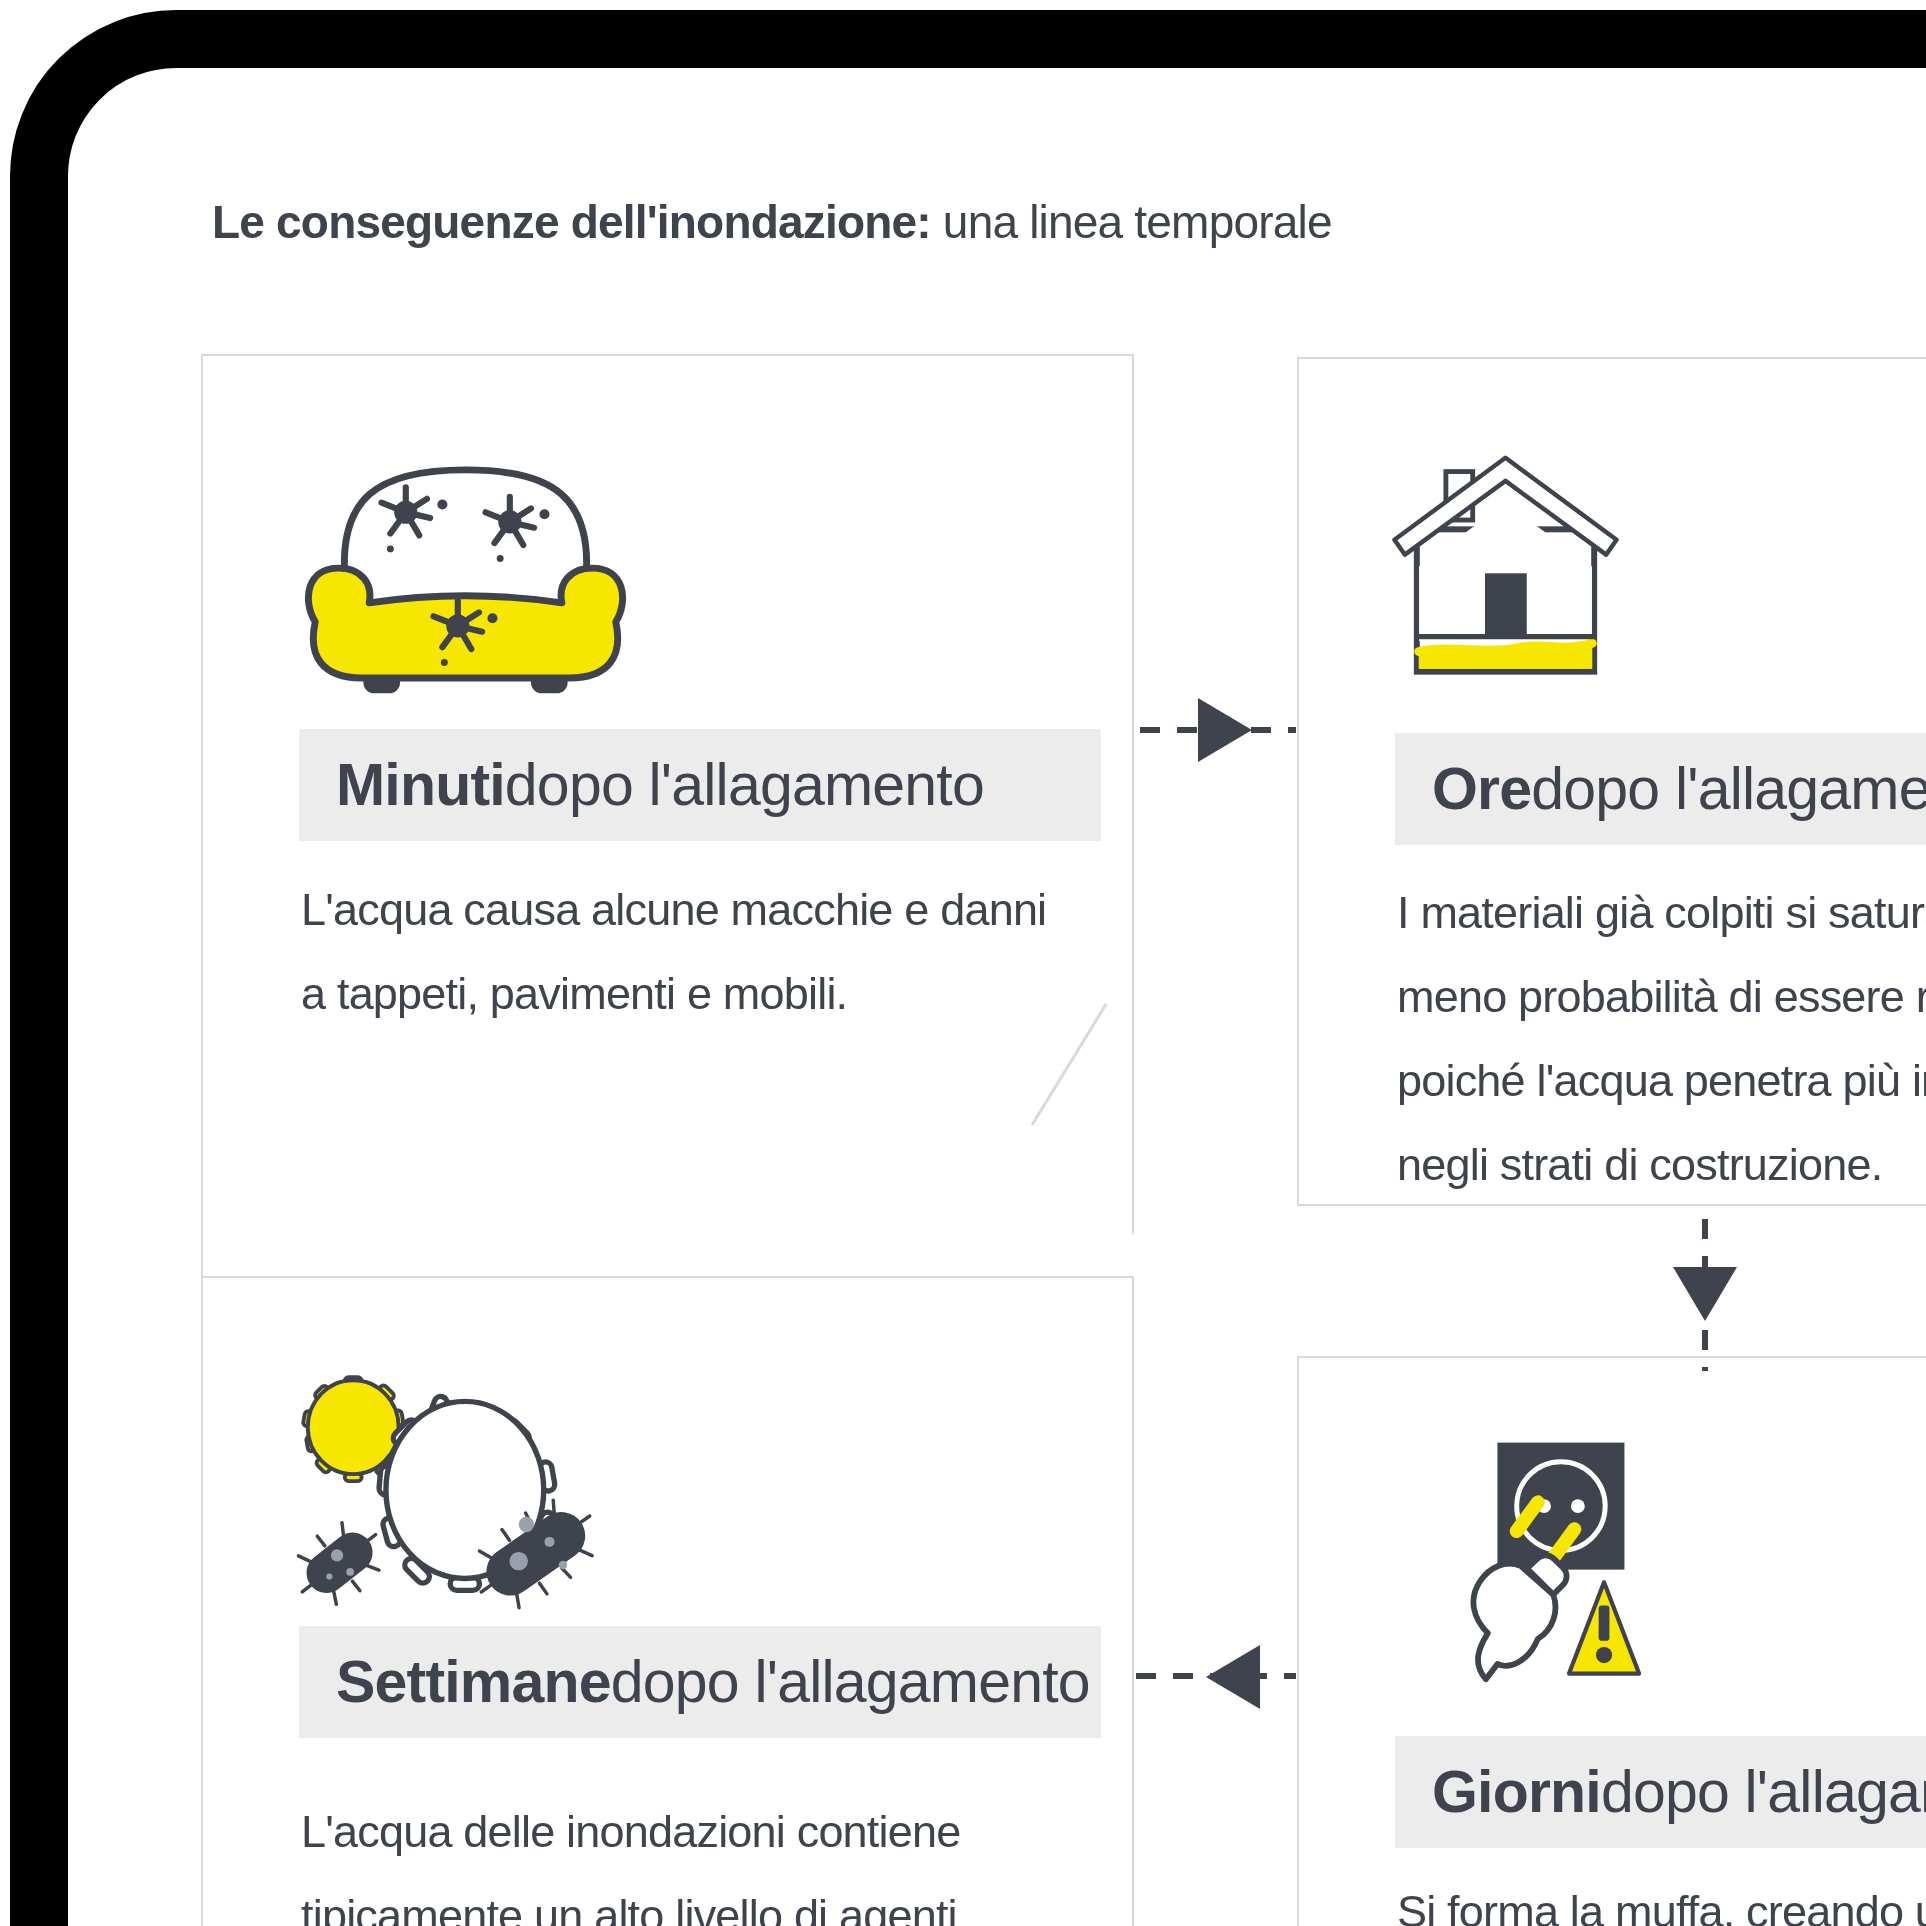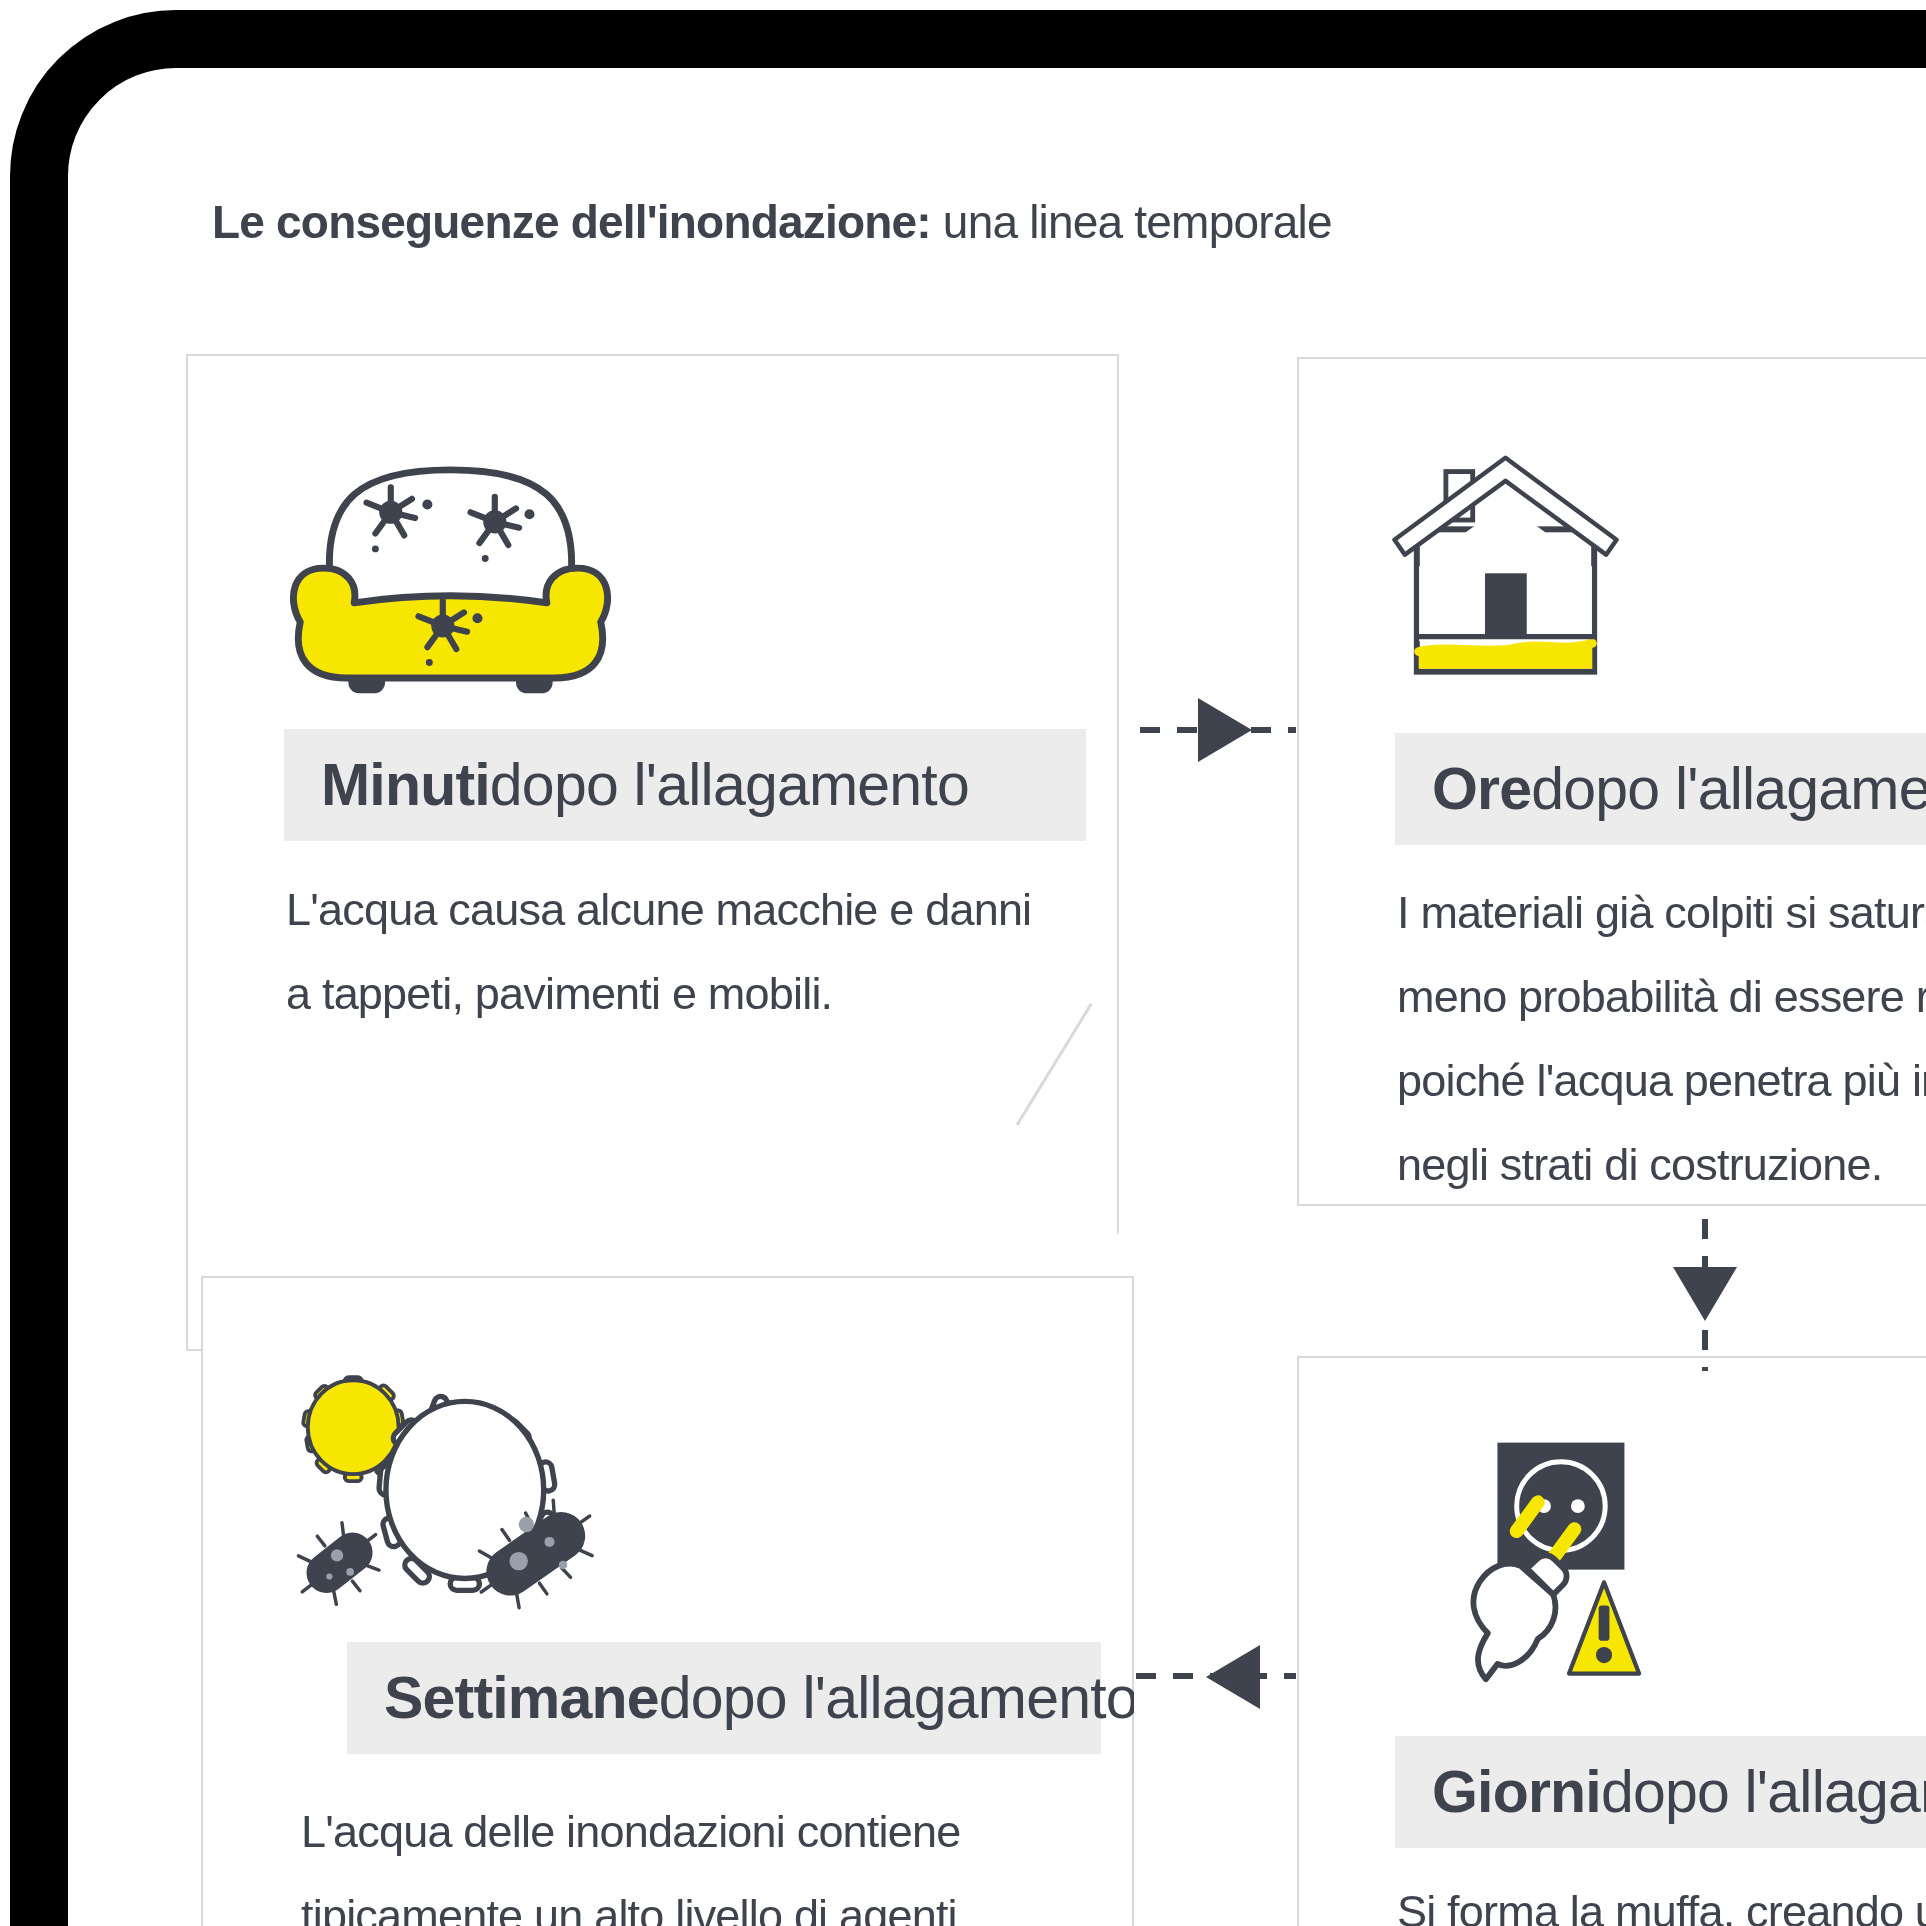--- a/index.html
+++ b/index.html
@@ -48,41 +48,41 @@
     clip-path:polygon(0 0,100% 0,100% calc(100% - 119px),calc(100% - 73px) 100%,0 100%);
     z-index:2;
     box-sizing:border-box;
   }
   .card .cut-edge{
     position:absolute;
     width:142px;height:2.7px;
     background:var(--card-border);
     transform:rotate(-58.5deg);
   }
-  #card-minuti   {left:186px; top:354px;  width:933px;height:997px;}
+  #card-minuti   {left:201px; top:354px;  width:933px;height:997px;}
   #card-ore      {left:1297px;top:357px;  width:934px;height:849px;}
   #card-settimane{left:201px; top:1276px; width:933px;height:1208px;}
   #card-giorni   {left:1297px;top:1356px; width:934px;height:1112px;}
 
   .card-header{
     position:absolute;
     left:96px;right:31px;
     height:112px;
     background:var(--header-bg);
     display:flex;align-items:center;
     font-size:59px;
     letter-spacing:-0.8px;
     white-space:nowrap;
     padding-left:37px;
     box-sizing:border-box;
   }
   .card-header .b{font-weight:bold;}
   #card-minuti   .card-header{top:373px;}
   #card-ore      .card-header{top:374px;}
-  #card-settimane .card-header{top:364px;margin-left:48px;}
+  #card-settimane .card-header{top:348px;}
   #card-giorni   .card-header{top:378px;}
 
   .card-body{
     position:absolute;
     left:98px;right:50px;
     top:512px;
     font-size:45px;
     line-height:84px;
     letter-spacing:-0.8px;
   }

